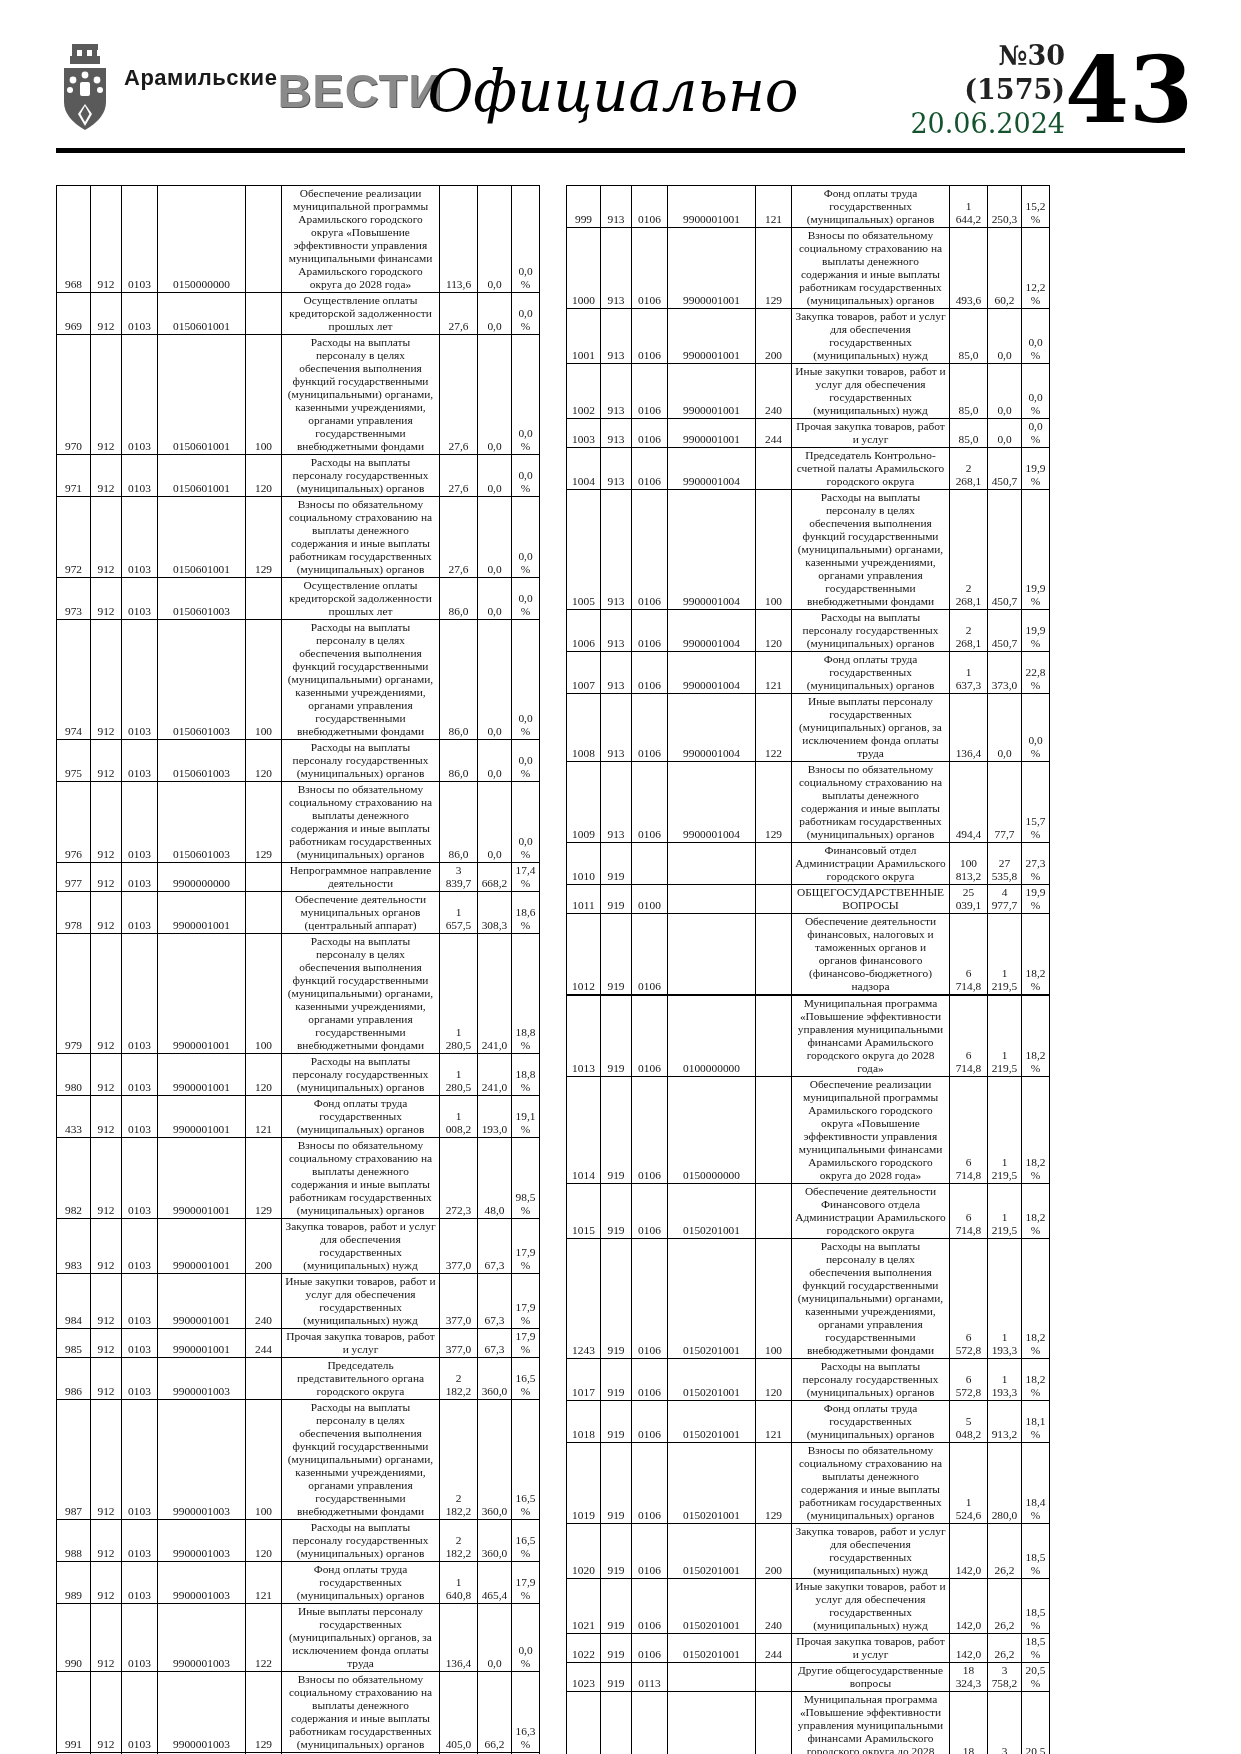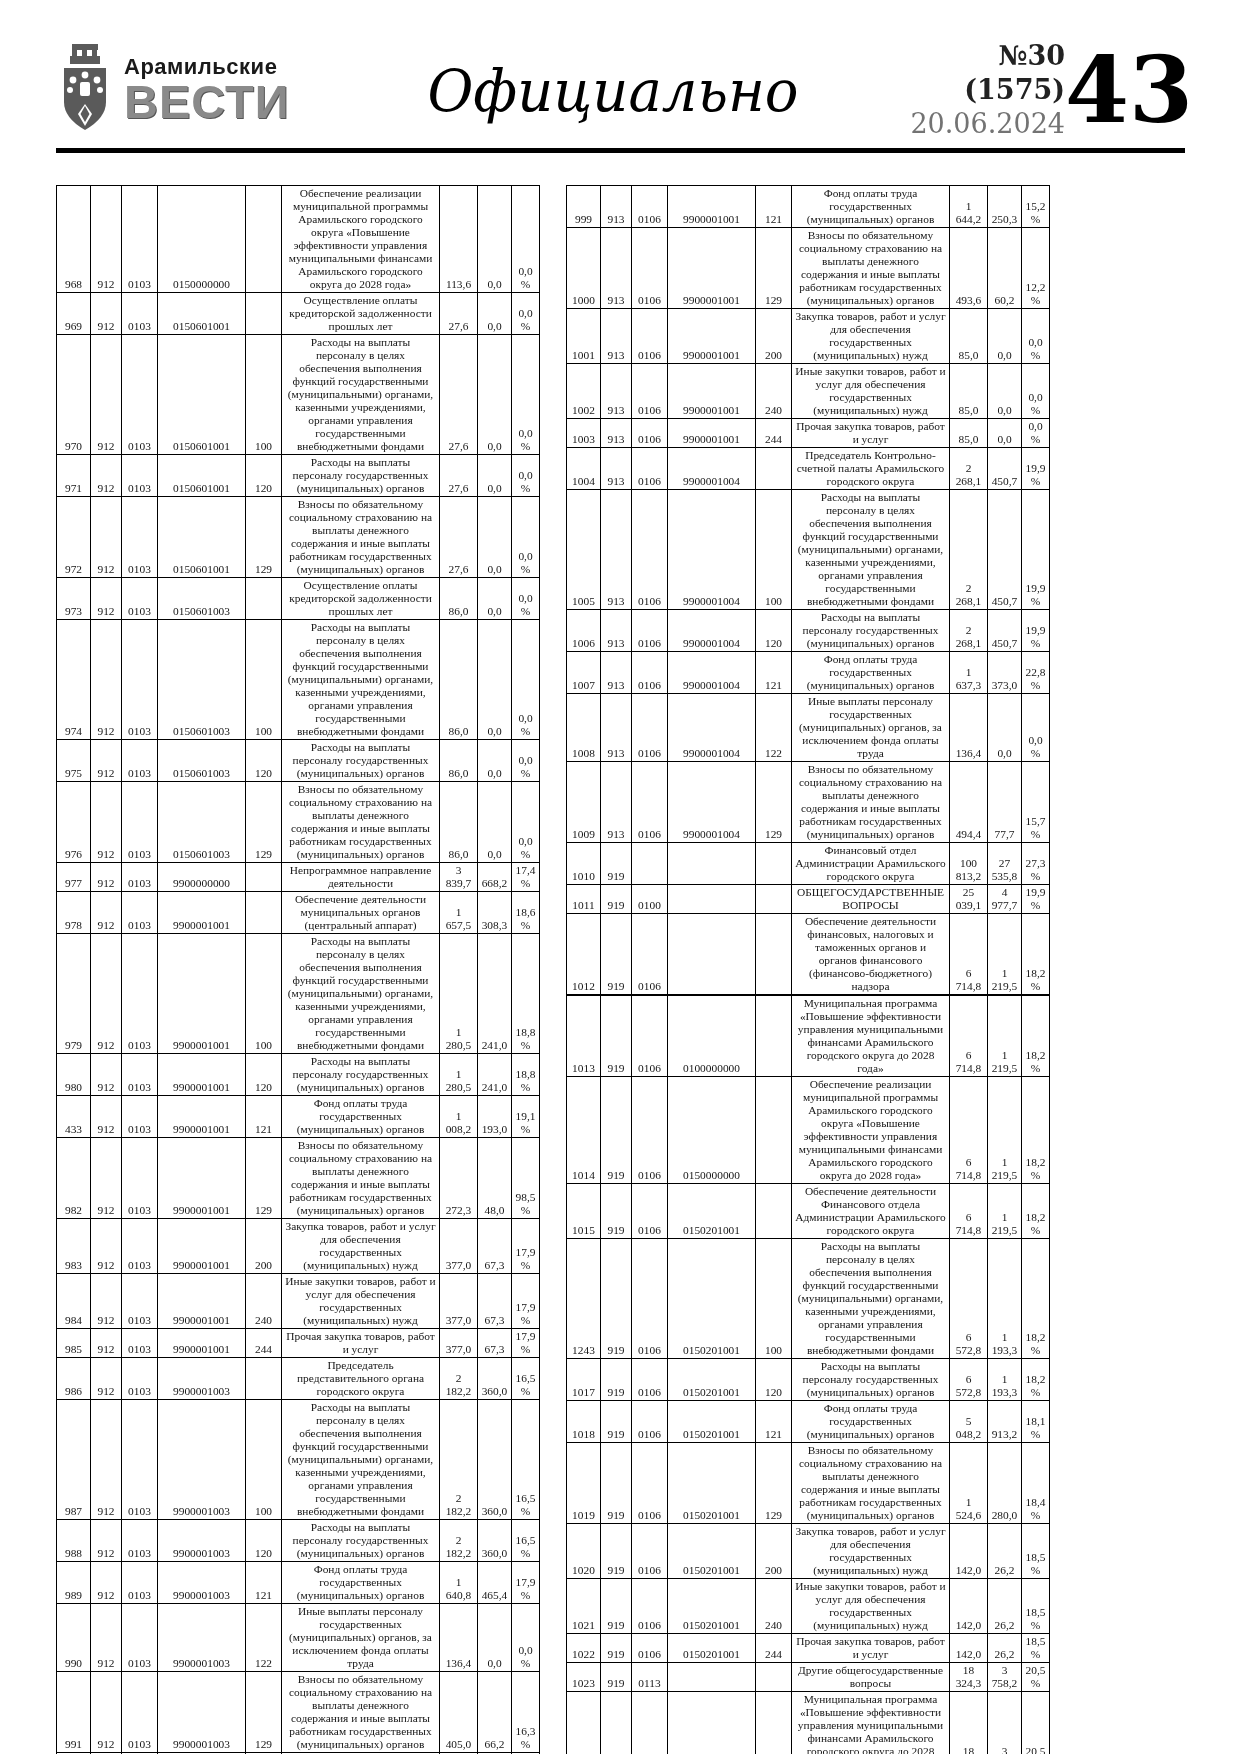--- a/index.html
+++ b/index.html
@@ -10,42 +10,42 @@
     -webkit-font-smoothing:antialiased;
   }
   .page{padding:36px 56px 0 56px;}
 
   
   .masthead{
     display:flex;align-items:center;height:108px;
   }
   .brand{display:flex;align-items:center;gap:10px;width:275px;}
   .crest{flex:0 0 auto;}
-  .brand-text{display:flex;flex-direction:column;line-height:1;}
+  .brand-text{display:flex;flex-direction:row;line-height:1;}
   .brand-top{
     font-family:"Liberation Sans", sans-serif;
     font-weight:bold;font-size:22px;color:#1a1a1a;letter-spacing:.5px;
   }
   .brand-bottom{
     font-family:"Liberation Sans", sans-serif;
     font-weight:bold;font-size:47px;color:#8a8a8a;letter-spacing:1px;
     text-shadow:1px 1px 0 #555;
   }
   .section-title{
     flex:1;text-align:center;
     font-family:"DejaVu Serif", serif;
     font-style:italic;font-size:56px;font-weight:500;color:#000;
     transform:scaleY(1.05);
   }
   .issue{
     width:170px;text-align:right;line-height:1.25;
     font-family:"DejaVu Serif", serif;
   }
   .issue-number{font-size:27px;color:#222;font-weight:bold;}
-  .issue-date{font-size:27px;color:#737373;}
+  .issue-date{font-size:27px;color:#14532d;}
   .page-number{
     width:120px;text-align:center;
     font-family:"DejaVu Serif", serif;
     font-weight:bold;font-size:92px;line-height:.9;color:#000;
   }
   .rule{height:5px;background:#000;margin-top:4px;}
 
   
   .columns{display:flex;gap:26px;margin-top:32px;align-items:flex-start;}
   table.budget{border-collapse:collapse;table-layout:fixed;width:483px;}

